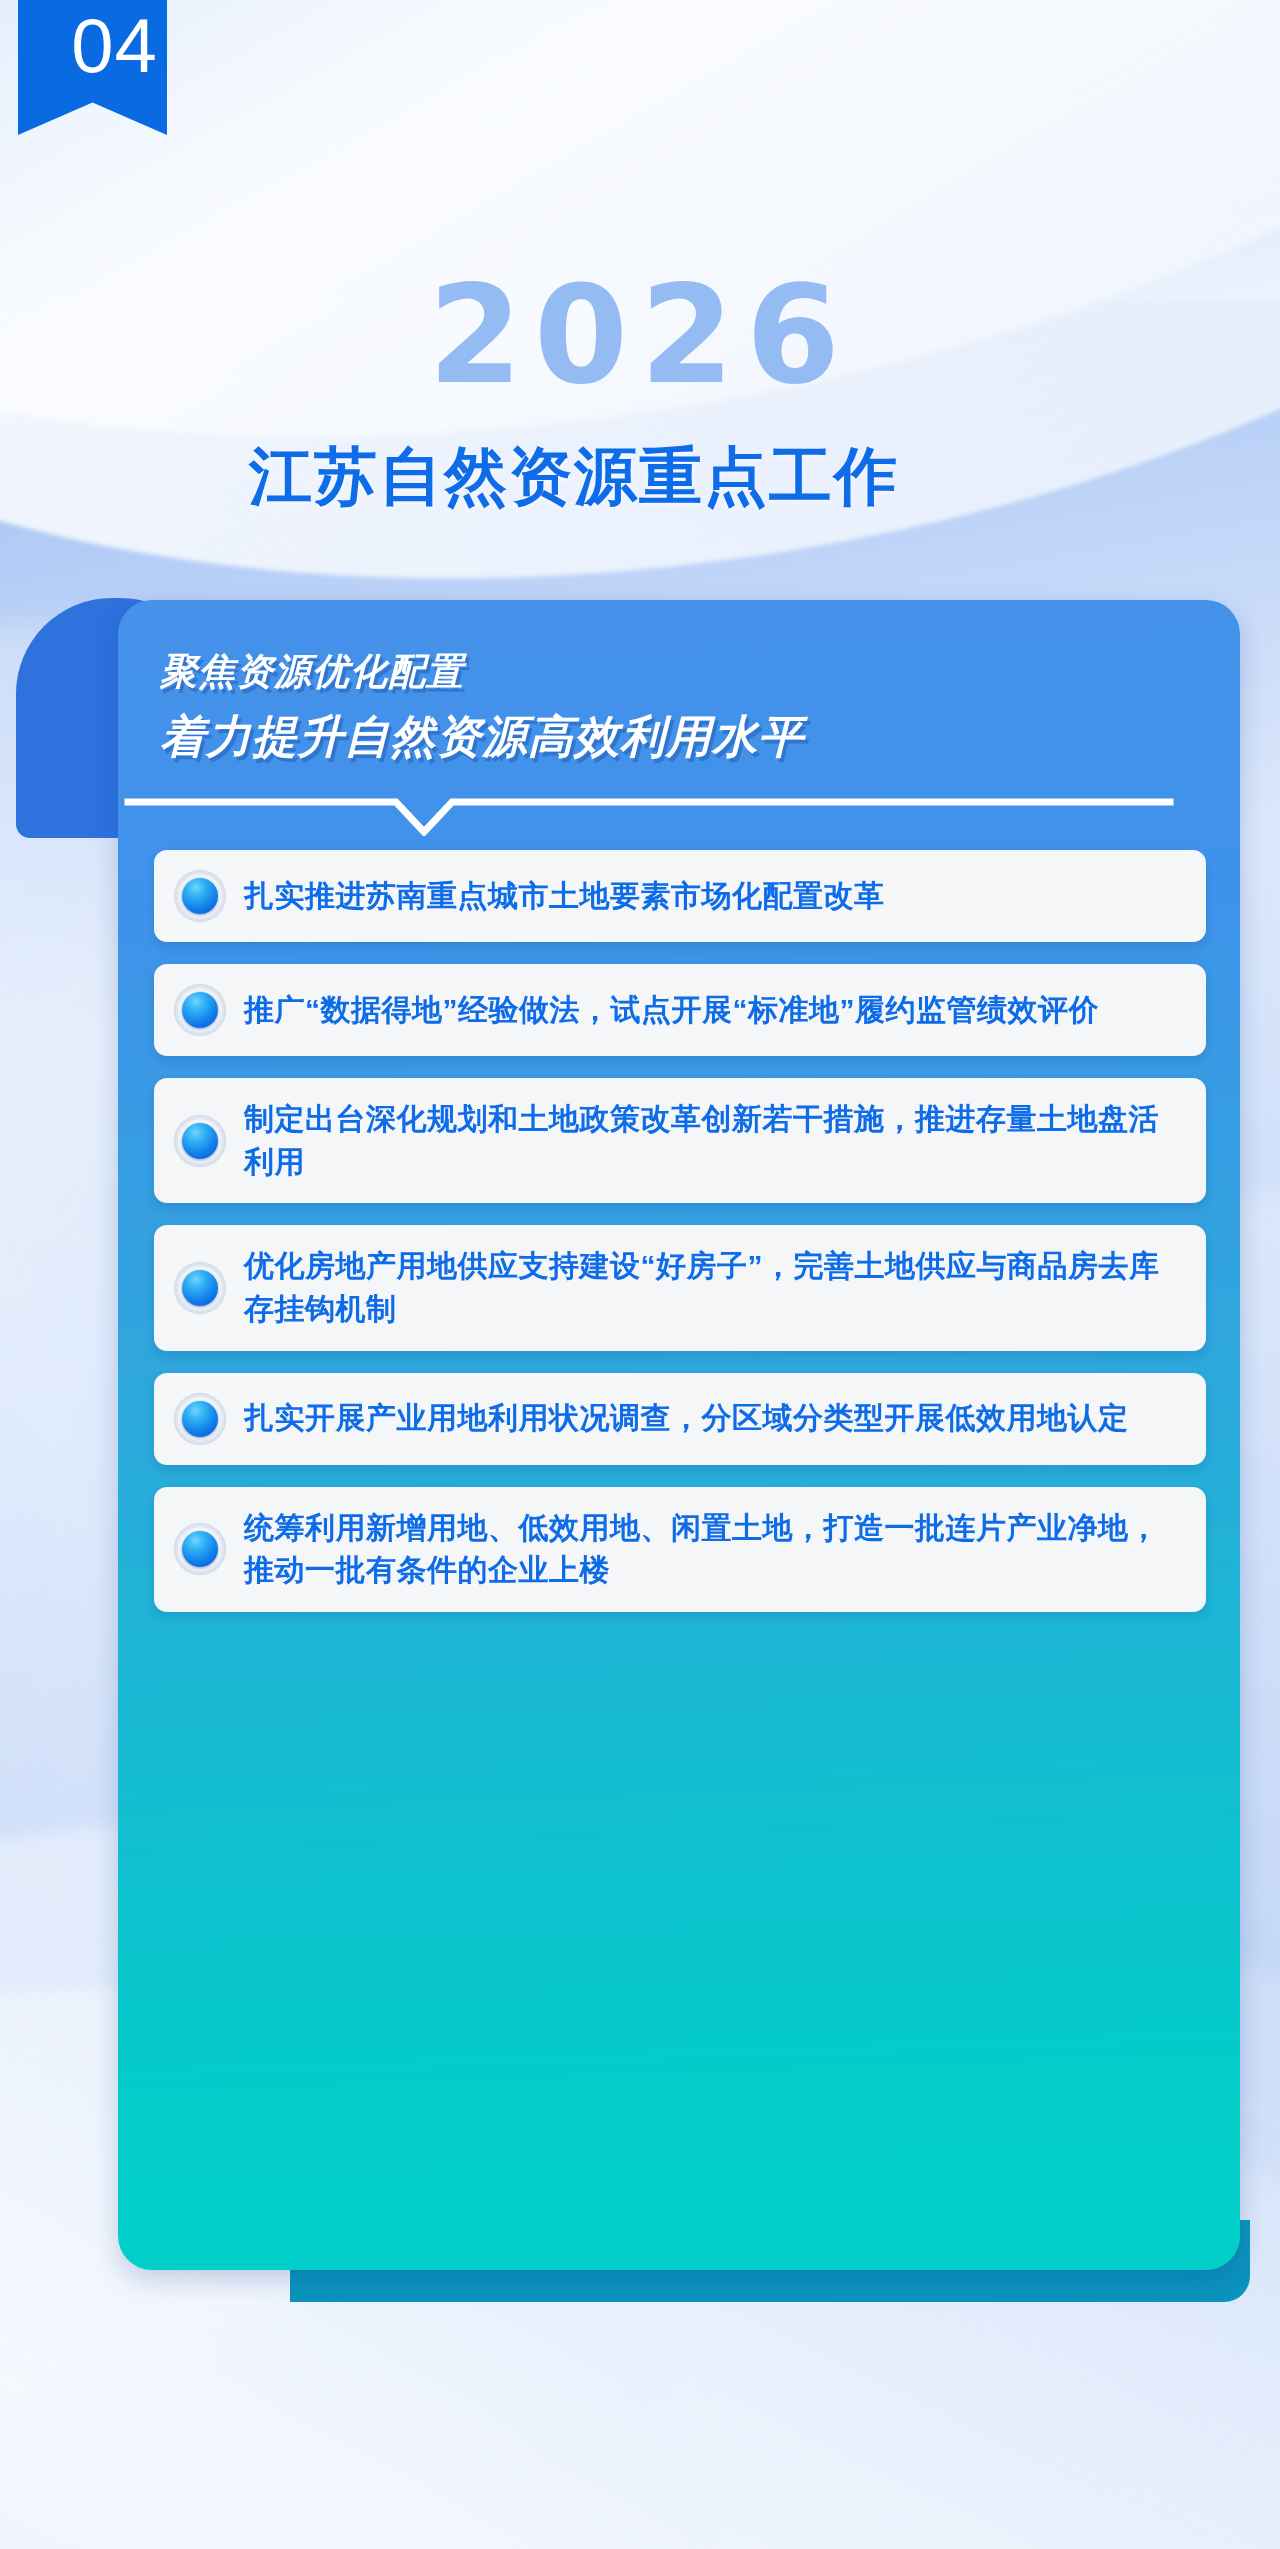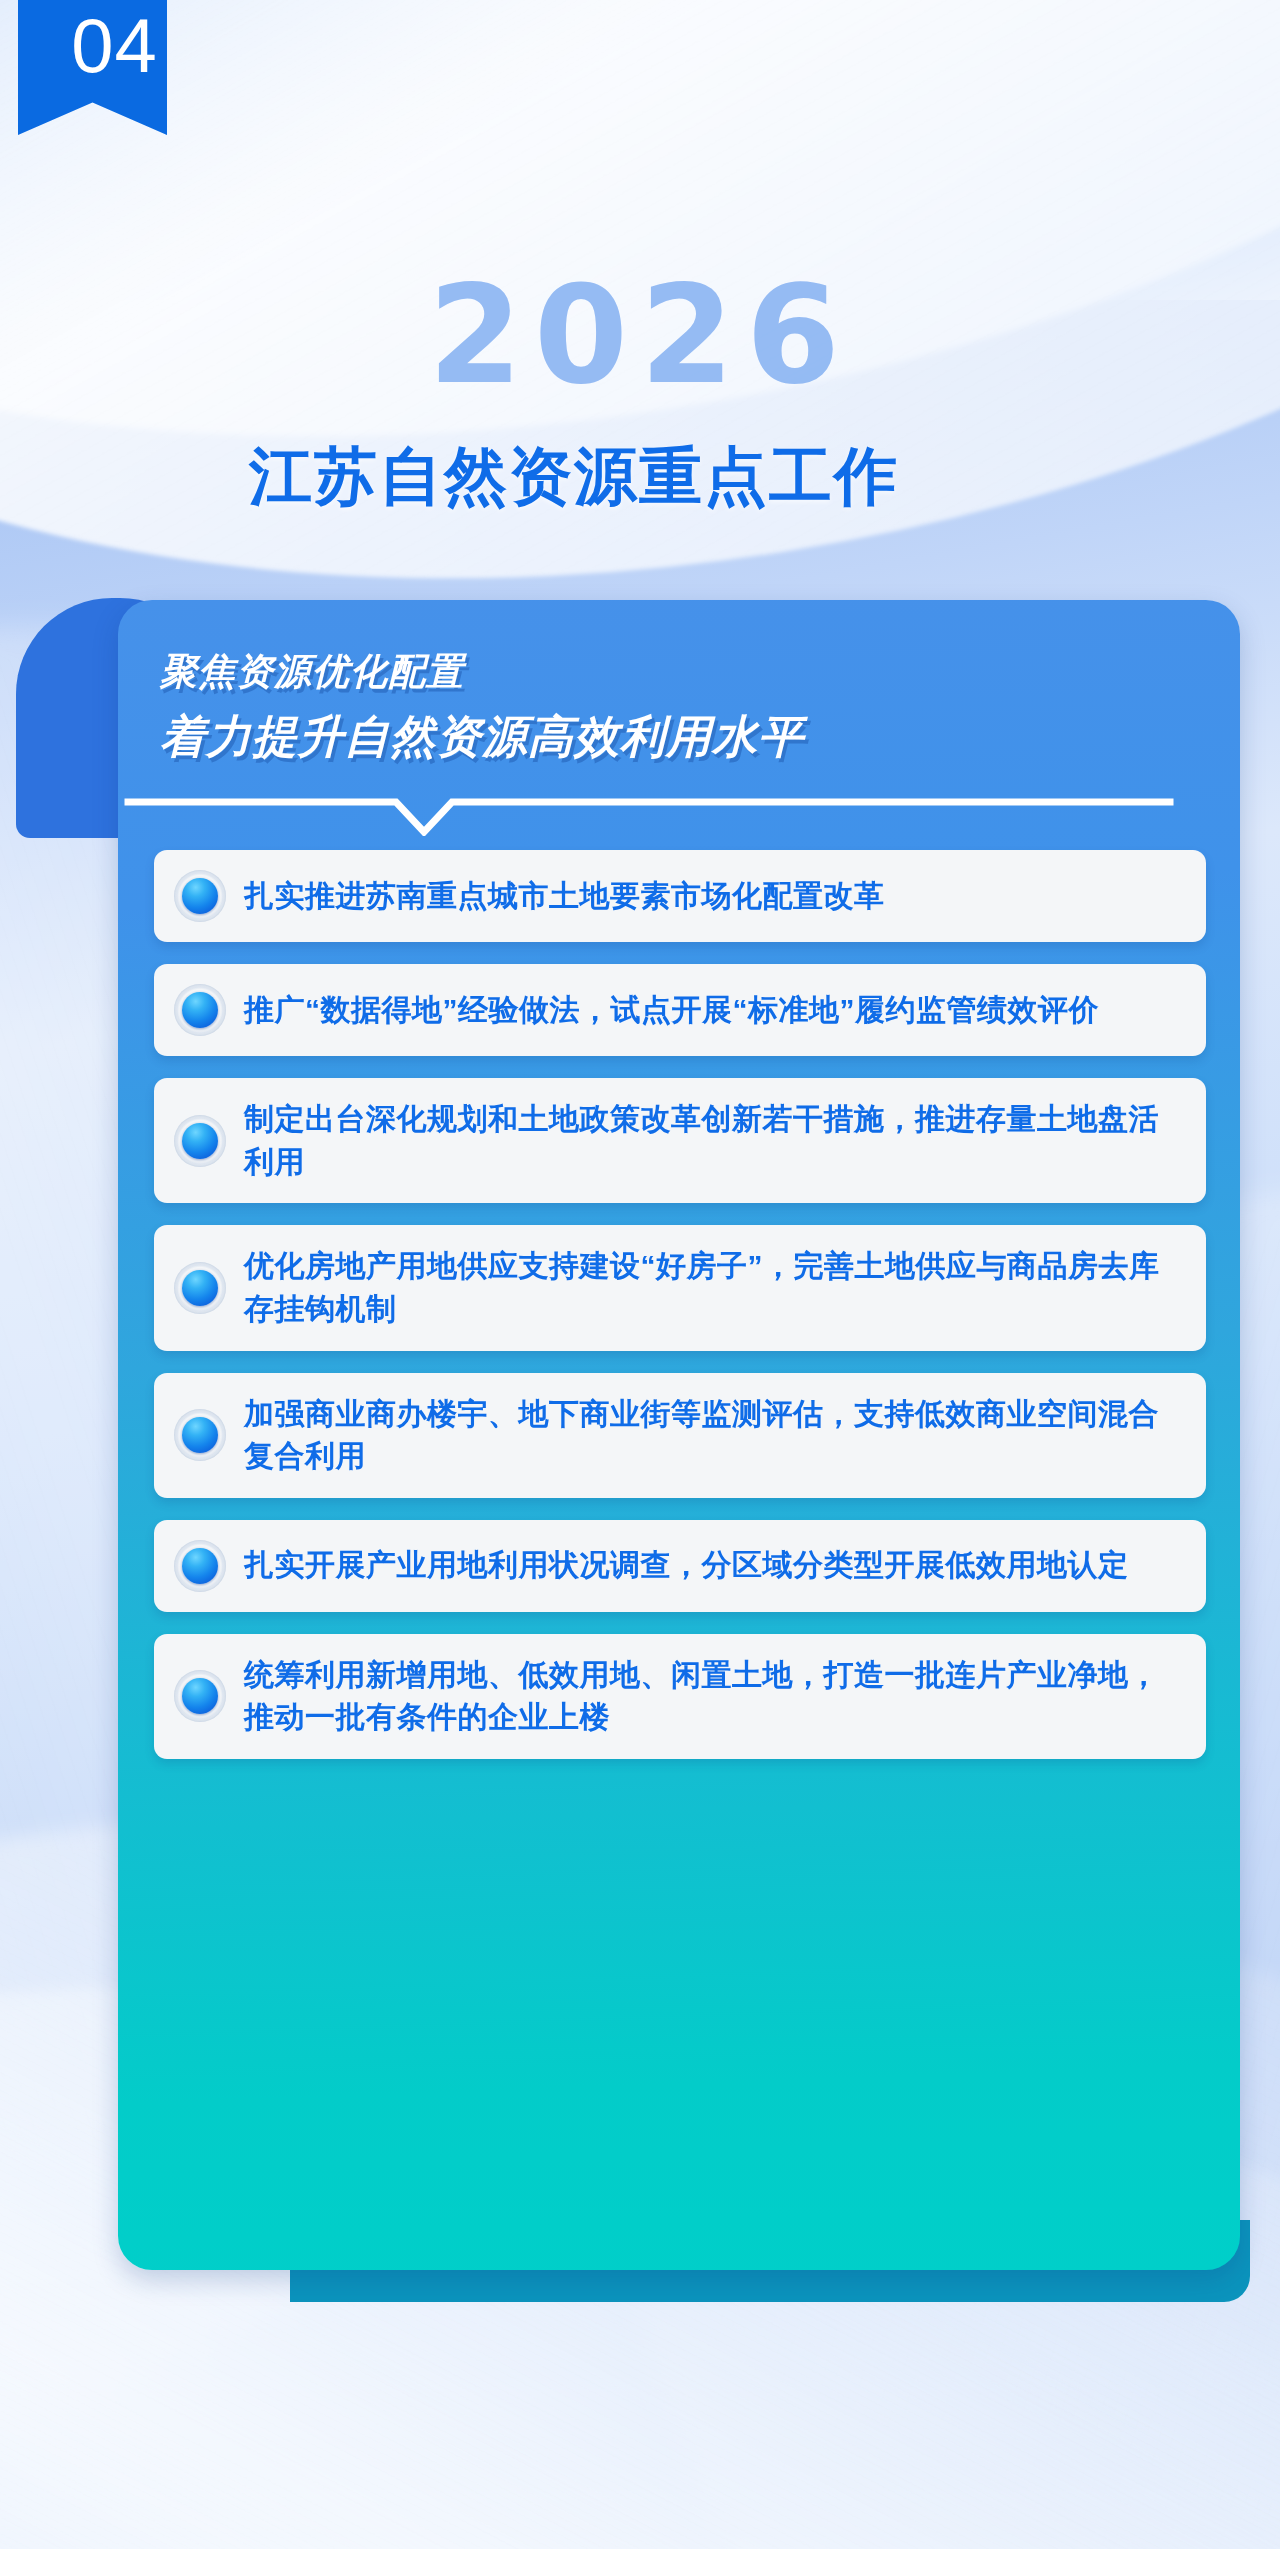--- a/index.html
+++ b/index.html
@@ -201,26 +201,20 @@
       <span class="item-text">制定出台深化规划和土地政策改革创新若干措施，推进存量土地盘活利用</span>
     </div>
 
     <div class="item">
       <span class="bullet">
           <i></i>
         </span>
       <span class="item-text">优化房地产用地供应支持建设“好房子”，完善土地供应与商品房去库存挂钩机制</span>
     </div>
 
-    <div class="item">
-      <span class="bullet">
-          <i></i>
-        </span>
-      <span class="item-text">加强商业商办楼宇、地下商业街等监测评估，支持低效商业空间混合复合利用</span>
-    </div>
 
     <div class="item">
       <span class="bullet">
           <i></i>
         </span>
       <span class="item-text">扎实开展产业用地利用状况调查，分区域分类型开展低效用地认定</span>
     </div>
 
     <div class="item">
       <span class="bullet">

